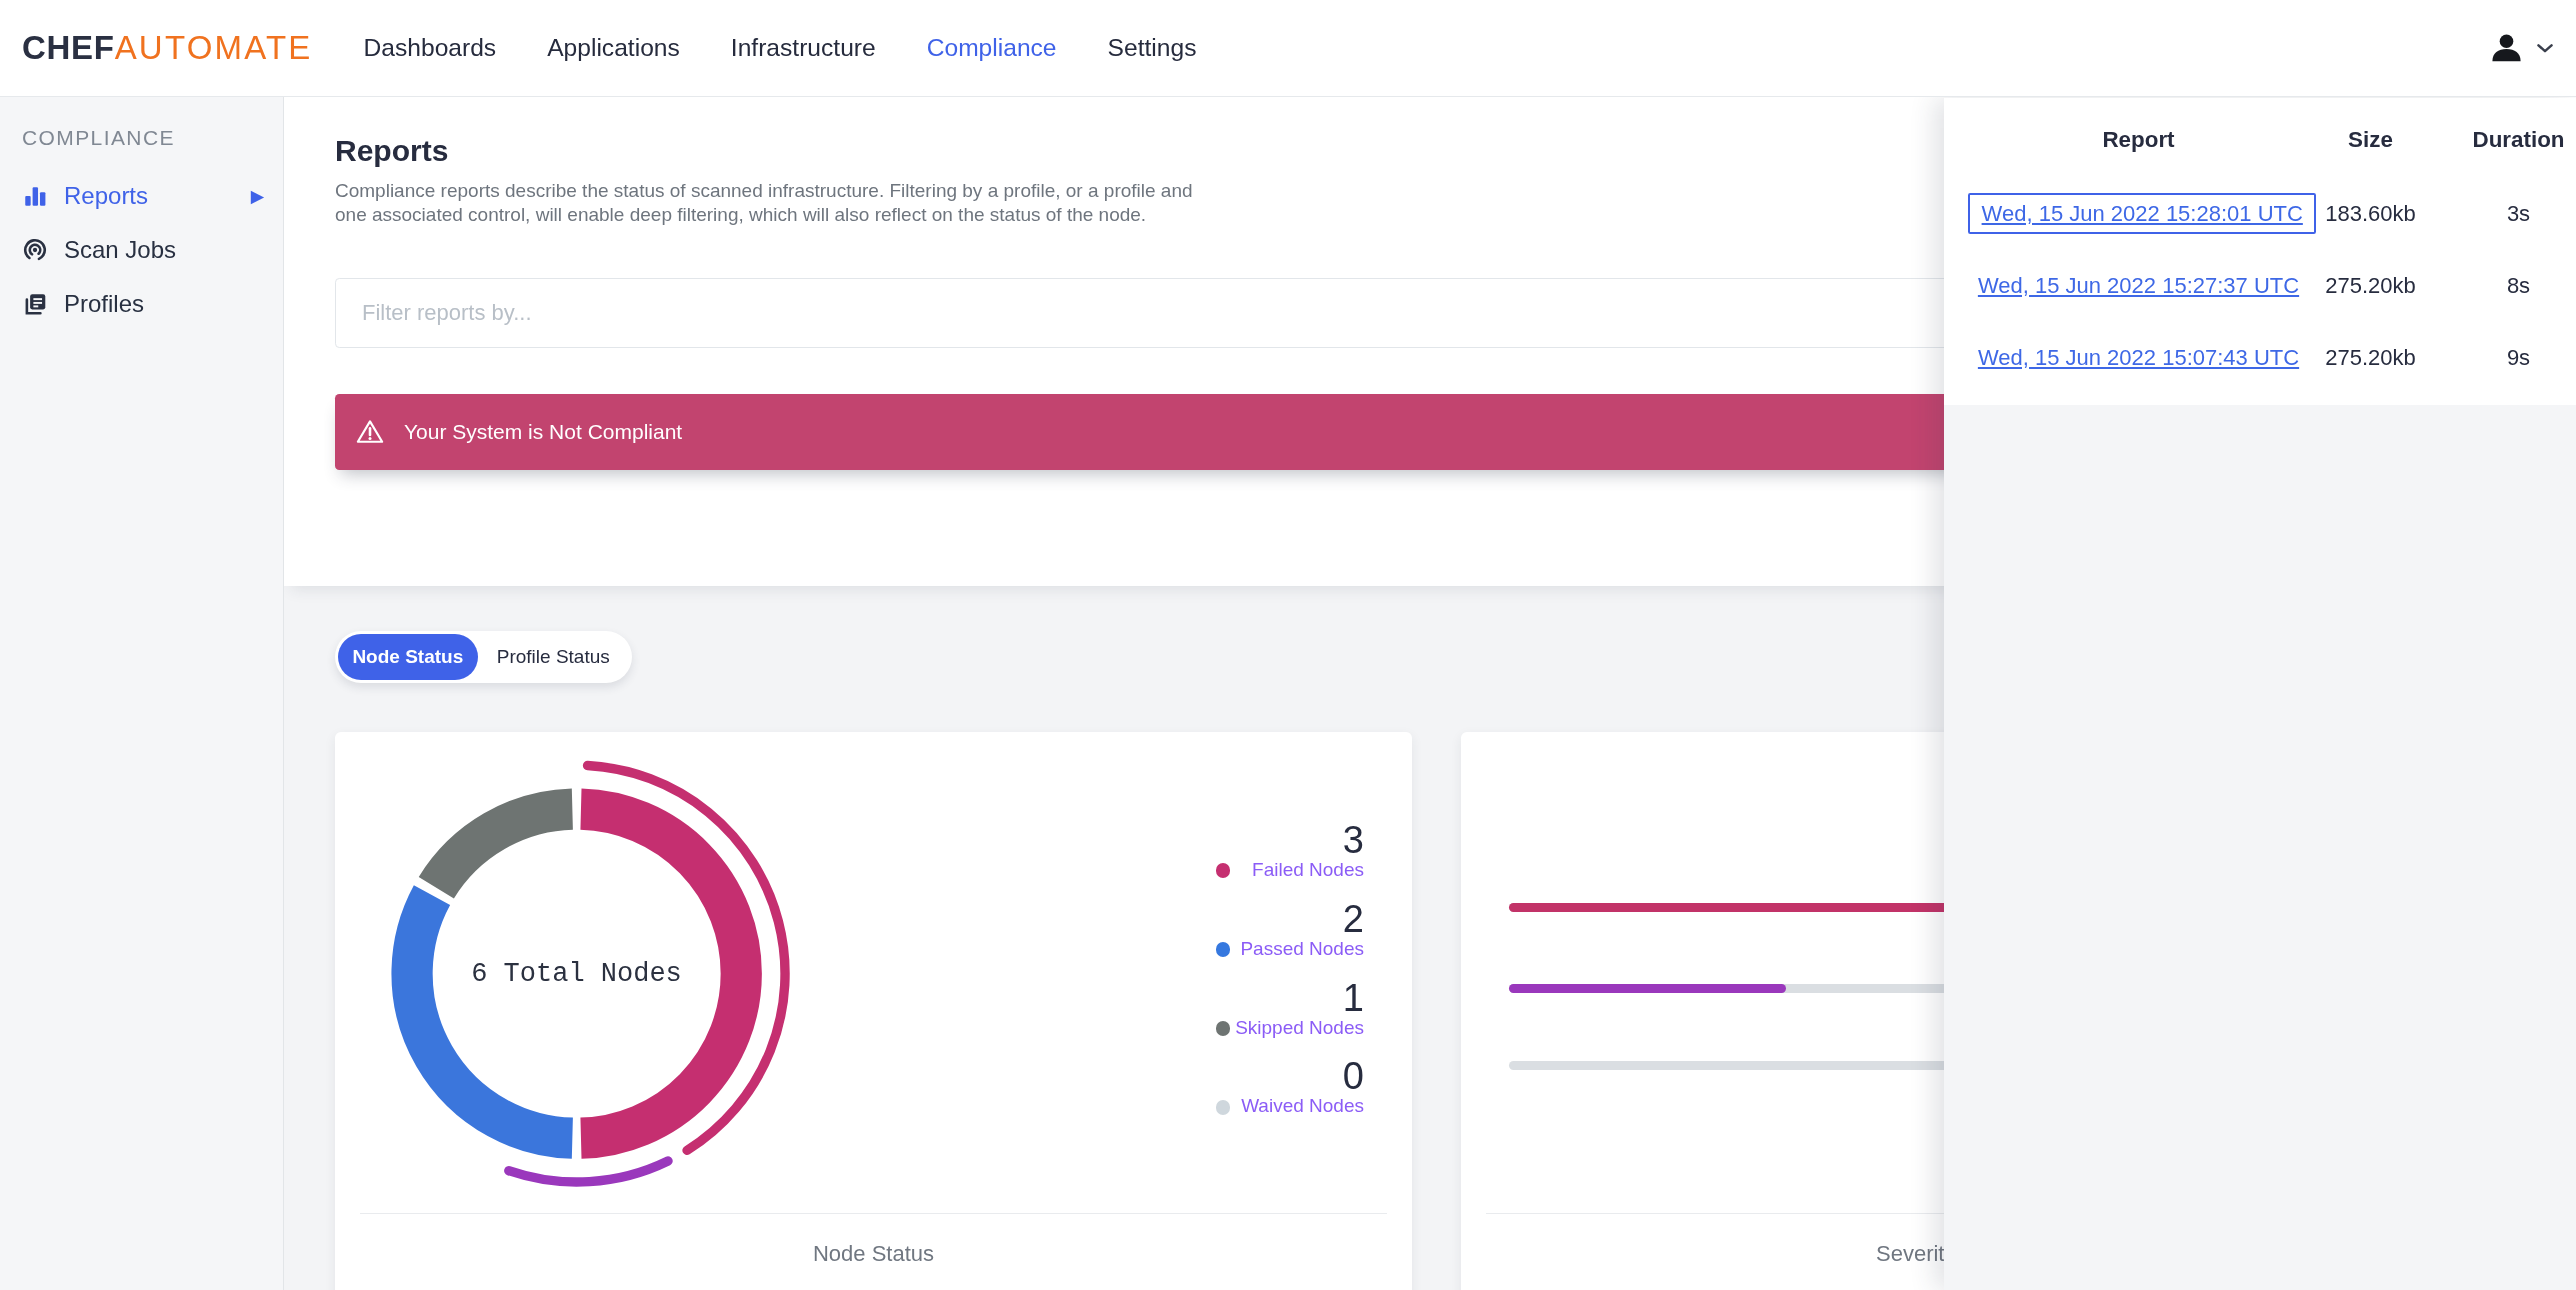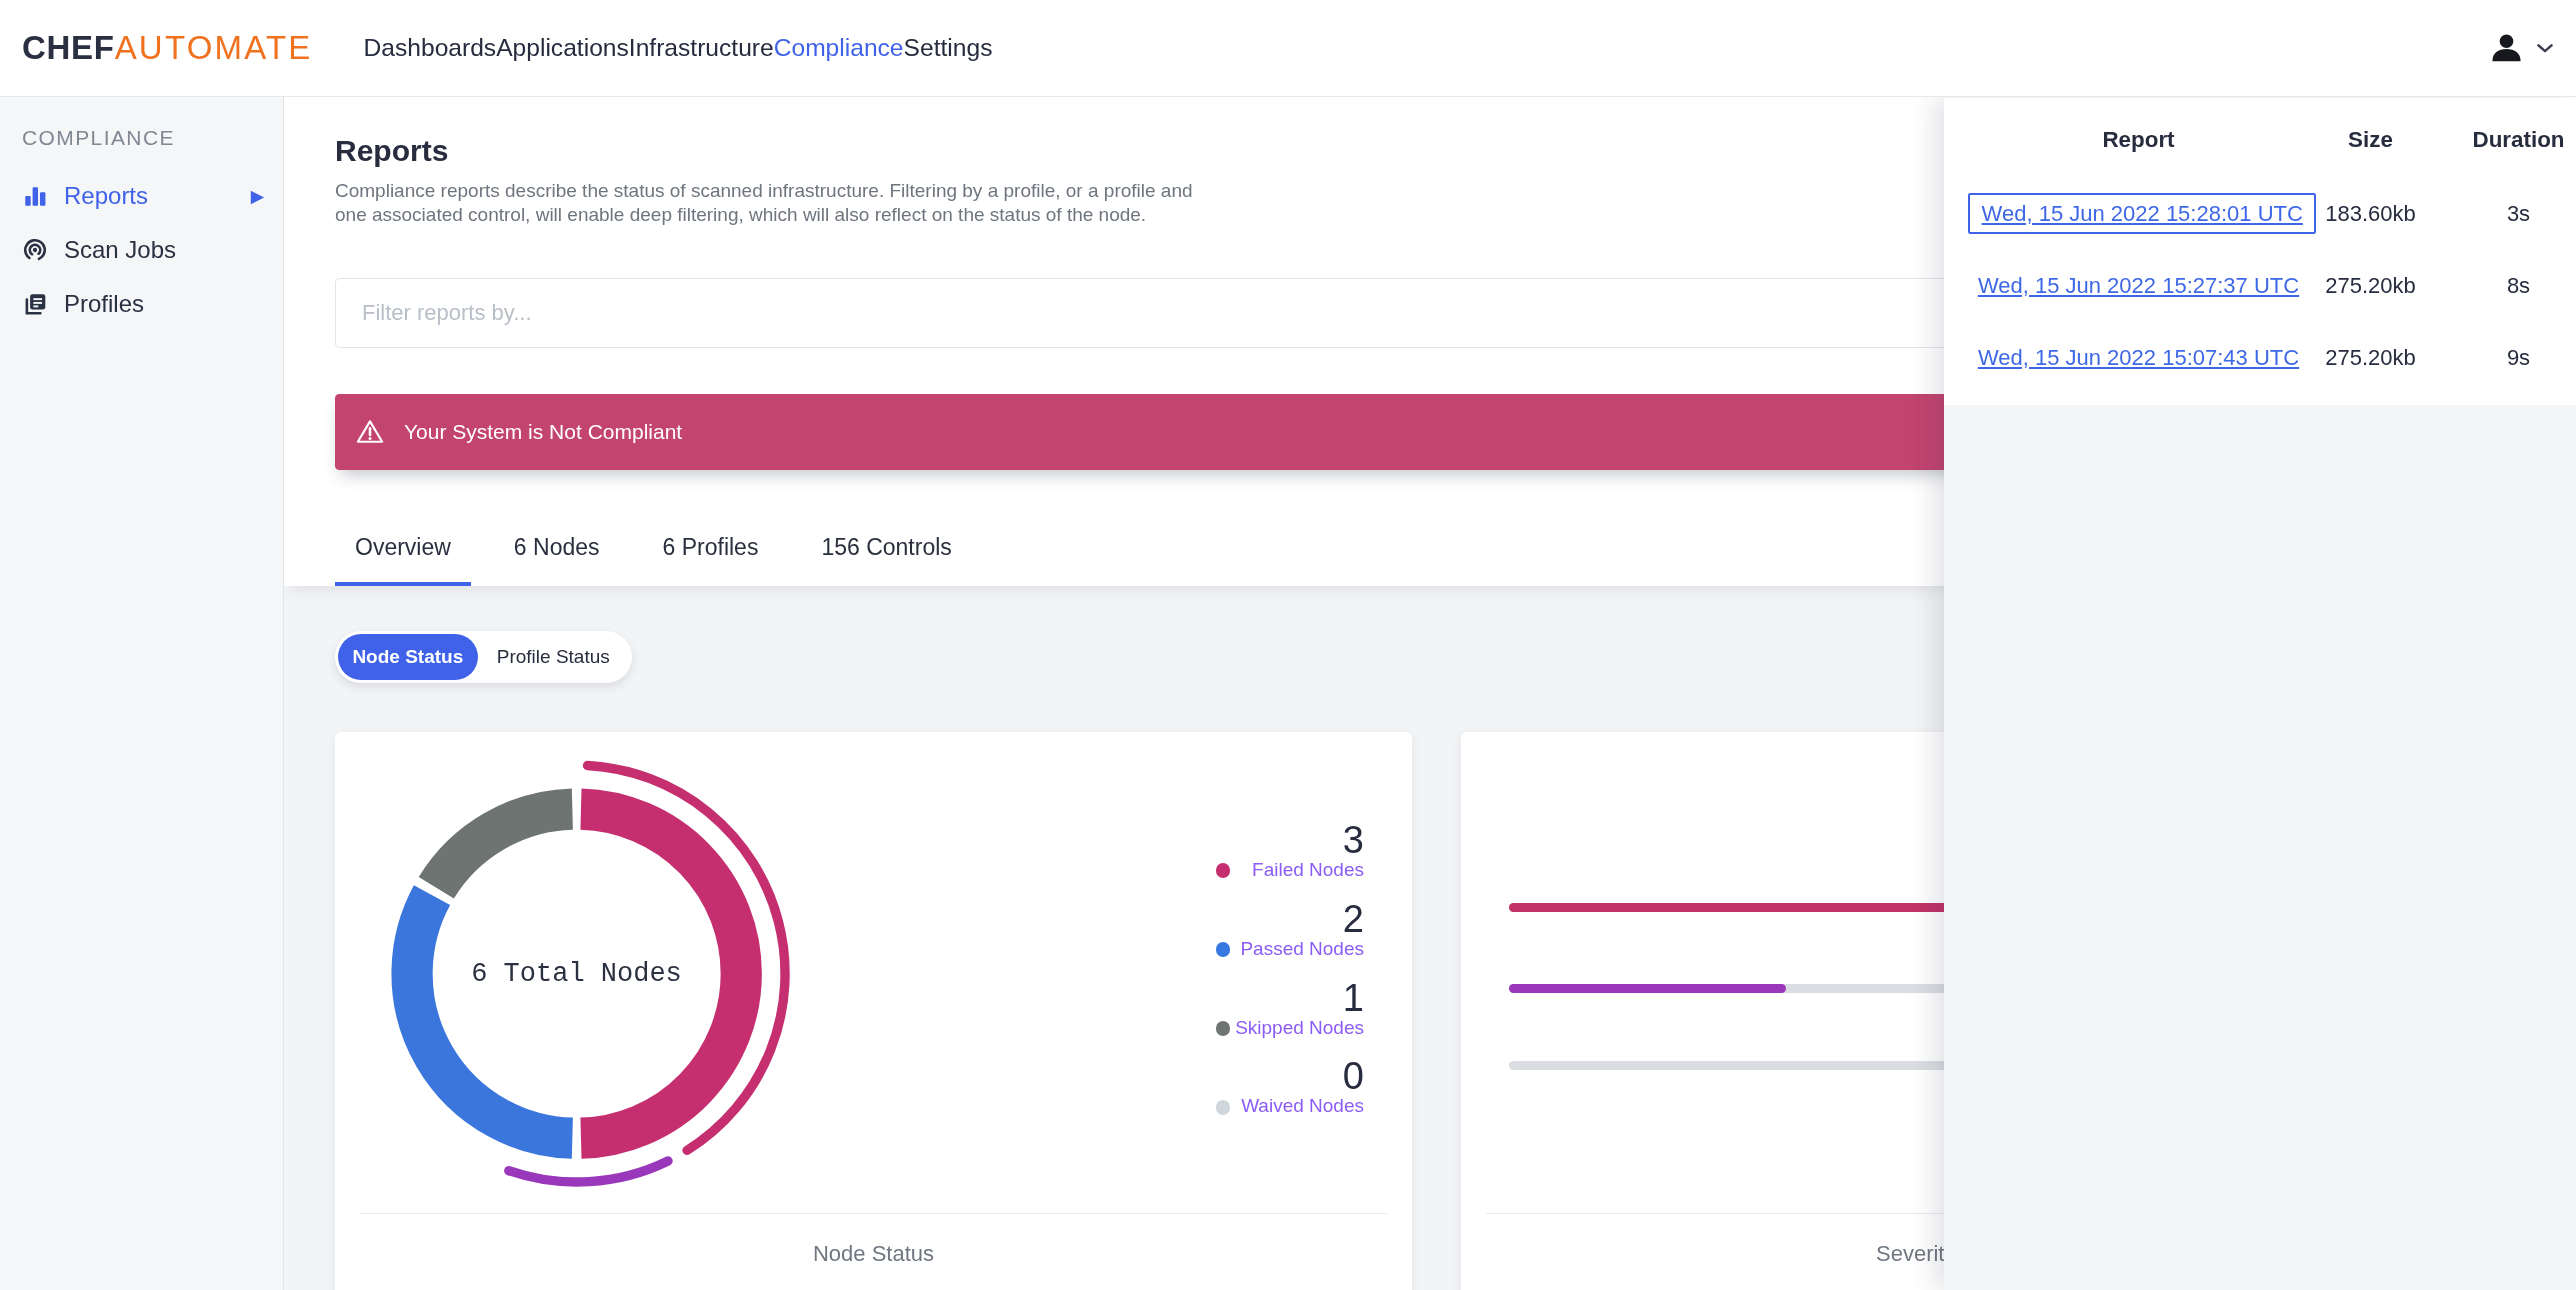--- a/index.html
+++ b/index.html
@@ -12,21 +12,21 @@
 
   
   .topnav {
     position: absolute; top: 0; left: 0; right: 0; height: 97px;
     background: #ffffff; border-bottom: 1.4px solid #E6E9EC;
     display: flex; align-items: center; z-index: 60;
   }
   .logo { margin-left: 22px; font-size: 33px; letter-spacing: 0.7px; white-space: nowrap; }
   .logo .chef { font-weight: 800; color: #2A3042; }
   .logo .automate { font-weight: 400; color: #F0721F; letter-spacing: 2.2px; }
-  .nav-links { display: flex; margin-left: 51px; }
+  .nav-links { display: flex; gap: 51px; margin-left: 51px; }
   .nav-link { font-size: 24.6px; color: #262B3D; cursor: pointer; }
   .nav-link.active { color: #3F62E8; }
   .topnav-right { position: absolute; right: 20px; display: flex; align-items: center; gap: 10px; }
 
   
   .sidebar {
     position: absolute; top: 97px; left: 0; bottom: 0; width: 284px;
     background: #F5F6F8; border-right: 1.4px solid #E2E5E8; z-index: 10;
   }
   .sidebar-section-label {
@@ -215,34 +215,20 @@
     <div class="banner">
       <span class="warn">
         <svg width="30" height="27.5" viewBox="0 0 42 38">
           <path d="M21 4.5 L38 33 H4 Z" fill="none" stroke="#ffffff" stroke-width="3" stroke-linejoin="round"></path>
           <line x1="21" y1="14" x2="21" y2="23.5" stroke="#ffffff" stroke-width="3.6" stroke-linecap="round"></line>
           <circle cx="21" cy="28.6" r="2.1" fill="#ffffff"></circle>
         </svg>
       </span>
       <span class="banner-text">Your System is Not Compliant</span>
     </div>
-    <div class="tabs">
-      <div class="tab active">
-          <span>Overview</span>
-        </div>
-      <div class="tab">
-          <span>6 Nodes</span>
-        </div>
-      <div class="tab">
-          <span>6 Profiles</span>
-        </div>
-      <div class="tab">
-          <span>156 Controls</span>
-        </div>
-    </div>
   </section>
 
   <div class="pill-group">
     <div class="pill active">
         <span>Node Status</span>
       </div>
     <div class="pill inactive">
         <span>Profile Status</span>
       </div>
   </div>

